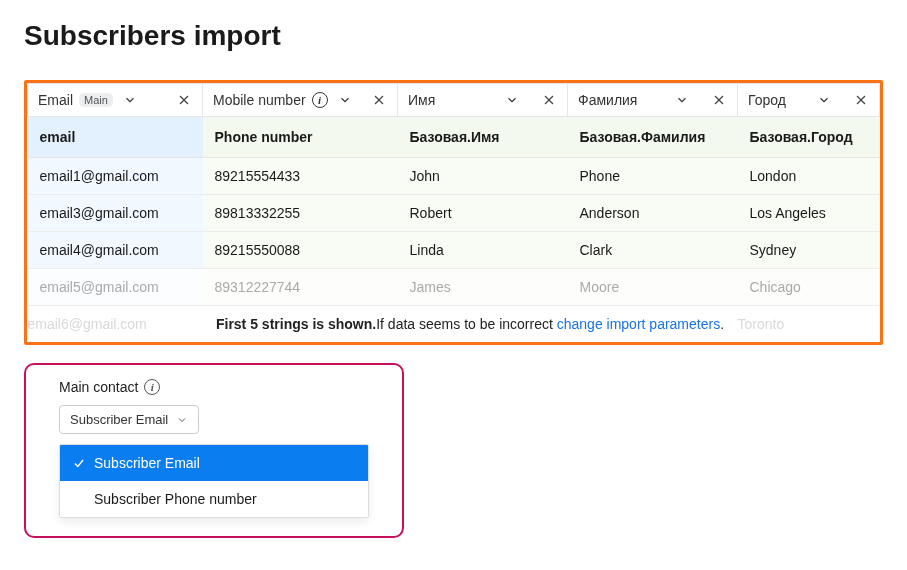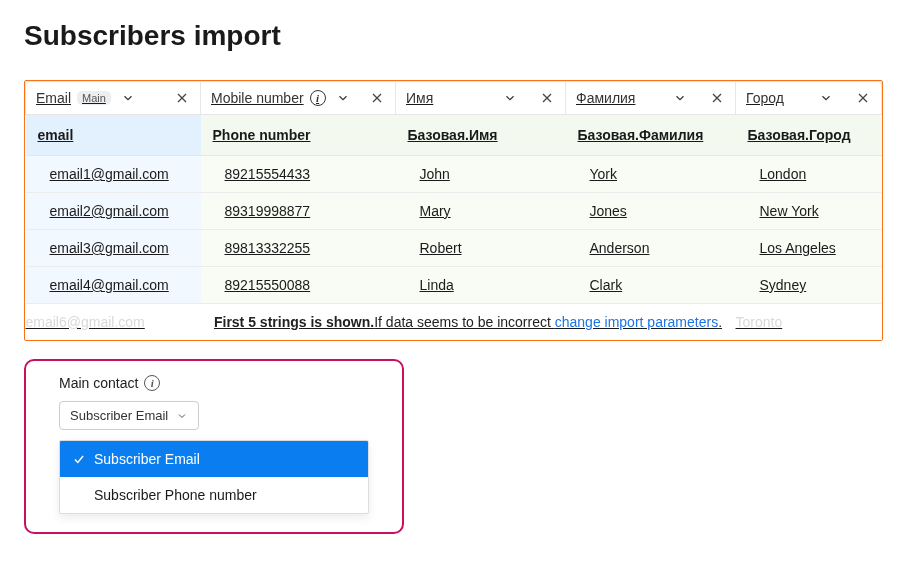--- a/index.html
+++ b/index.html
@@ -1,19 +1,19 @@
 <!DOCTYPE html>
 <html><head>
 <meta charset="utf-8">
 <style>
   * { box-sizing: border-box; margin: 0; padding: 0; }
   body { font-family: "Segoe UI", Arial, sans-serif; font-size: 14px; color: #1a1a1a; background: #fff; padding: 20px 24px; width: 907px; }
   .page-title { font-size: 28px; font-weight: 700; margin-bottom: 28px; }
 
-  .table-wrap { border: 1px solid #f97316; border-radius: 2px; overflow: hidden; text-decoration: underline; }
+  .table-wrap { border: 3px solid #f97316; border-radius: 2px; overflow: hidden; }
   table { width: 100%; border-collapse: collapse; table-layout: fixed; }
   col.col-email { width: 175px; }
   col.col-phone { width: 195px; }
   col.col-fname { width: 170px; }
   col.col-lname { width: 170px; }
   col.col-city  { width: auto; }
 
   .th-row td { border: 1px solid #e6e6e6; padding: 8px 10px; background: #fff; vertical-align: middle; }
   .th-inner { display: flex; align-items: center; gap: 6px; }
   .th-label { color: #333; }
@@ -23,21 +23,21 @@
   .chev-icon svg { width: 100%; height: 100%; display: block; }
   .x-icon { width: 16px; height: 16px; color: #444; margin-left: auto; }
   .x-icon svg { width: 100%; height: 100%; display: block; stroke-width: 1.8; }
   .spacer { flex: 1; }
   .th-chev { margin-left: 4px; }
 
   .hdr2-row td { background: #eff7ff; font-weight: 700; padding: 12px 12px; border-bottom: 1px solid #e6e6e6; }
   .hdr2-row td.col-email { background: #e3f0fd; }
   .hdr2-row td.col-other { background: #f4f9ef; }
 
-  .data-row td { padding: 10px 24px; border-bottom: 1px solid #ececec; background: #fff; }
+  .data-row td { padding: 10px 12px; border-bottom: 1px solid #ececec; background: #fff; }
   .data-row td.col-email { background: #f1f8ff; }
   .data-row td.col-other { background: #f9fcf4; }
   .data-row.faded td { color: #aaa; }
   .data-row.faded td.col-email { background: #fbfdff; }
   .data-row.faded td.col-other { background: #fdfefb; }
 
   .footer-row td { padding: 10px 0; text-align: center; color: #222; background:#fff; }
   .footer-row .bold { font-weight: 700; }
   .footer-row a { color: #1a73e8; text-decoration: none; }
   .footer-row td:first-child { color: #d9d9d9; text-align:left; background:#fff; }
@@ -168,43 +168,43 @@
       <td class="col-other">Phone number</td>
       <td class="col-other">Базовая.Имя</td>
       <td class="col-other">Базовая.Фамилия</td>
       <td class="col-other">Базовая.Город</td>
     </tr>
 
     <tr class="data-row">
       <td class="col-email">email1@gmail.com</td>
       <td class="col-other">89215554433</td>
       <td class="col-other">John</td>
-      <td class="col-other">York</td>
+      <td class="col-other">Phone</td>
       <td class="col-other">London</td>
-    </tr>
-    <tr class="data-row">
-      <td class="col-email">email2@gmail.com</td>
-      <td class="col-other">89319998877</td>
-      <td class="col-other">Mary</td>
-      <td class="col-other">Jones</td>
-      <td class="col-other">New York</td>
     </tr>
     <tr class="data-row">
       <td class="col-email">email3@gmail.com</td>
       <td class="col-other">89813332255</td>
       <td class="col-other">Robert</td>
       <td class="col-other">Anderson</td>
       <td class="col-other">Los Angeles</td>
     </tr>
     <tr class="data-row">
       <td class="col-email">email4@gmail.com</td>
       <td class="col-other">89215550088</td>
       <td class="col-other">Linda</td>
       <td class="col-other">Clark</td>
       <td class="col-other">Sydney</td>
+    </tr>
+    <tr class="data-row faded">
+      <td class="col-email">email5@gmail.com</td>
+      <td class="col-other">89312227744</td>
+      <td class="col-other">James</td>
+      <td class="col-other">Moore</td>
+      <td class="col-other">Chicago</td>
     </tr>
     <tr class="footer-row">
       <td>email6@gmail.com</td>
       <td colspan="3">
         <span class="bold">First 5 strings is shown.</span><span>If data seems to be incorrect </span><a href="#">change import parameters</a><span>.</span>
       </td>
       <td>Toronto</td>
     </tr>
   </tbody>
 </table>

